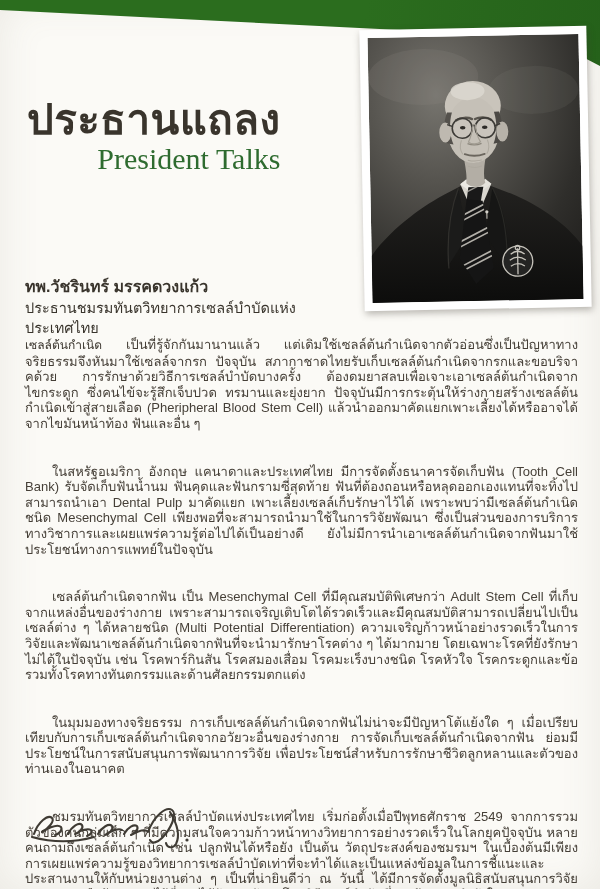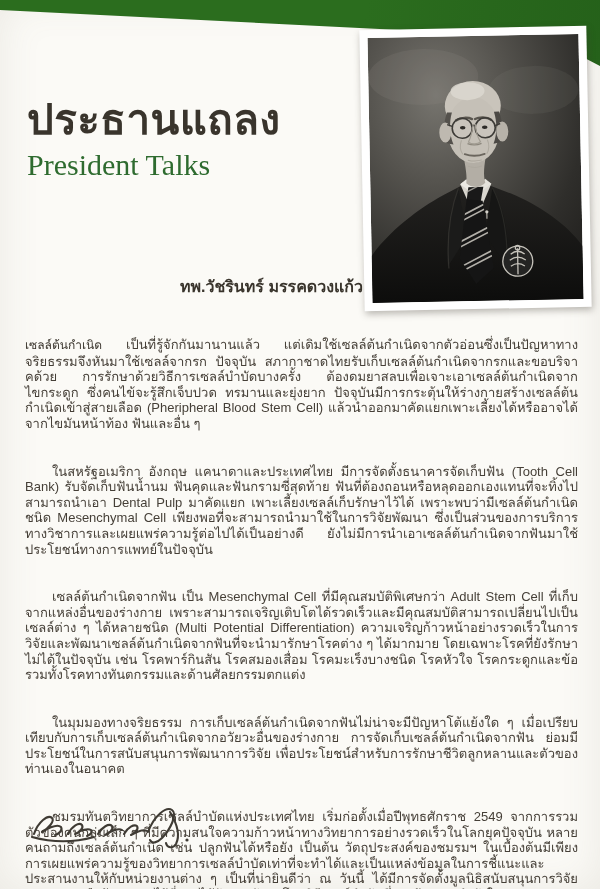--- a/index.html
+++ b/index.html
@@ -14,41 +14,41 @@
 
   
   .banner {
     position:absolute; left:0; top:0; width:600px; height:70px;
     background: linear-gradient(100deg, var(--banner-green,#2b6d1e) 60%, #25611a 100%);
     clip-path: polygon(0 0, 600px 0, 600px 66px, 575px 53px, 460px 33px, 0 10px);
     filter: drop-shadow(0 1px 1px rgba(15,40,8,0.55));
   }
 
   
-  .masthead { position:absolute; left:27px; top:98px; }
+  .masthead { position:absolute; left:27px; top:98px;text-align:right; }
   .title-thai {
     font-size:42px; font-weight:800; letter-spacing:0.5px;
     color: var(--heading-dark,#39342c); line-height:1.05;
   }
   .title-en {
     font-family:"Liberation Serif","DejaVu Serif",serif;
-    font-size:30px; color: var(--title-green,#2e6b2f); line-height:1.0; margin-top:8px;
+    font-size:30px; color: var(--title-green,#2e6b2f); line-height:1.0; margin-top:2px;
   }
 
   
   .photo-frame {
     position:absolute; left:362px; top:28px; width:227px; height:281px;
     background:#ffffff; padding:8px;
     transform:rotate(-1.1deg);
     box-shadow: 1px 3px 7px rgba(60,55,45,0.35);
   }
   .photo-frame svg { display:block; width:211px; height:265px; }
 
   
-  .author { position:absolute; left:33px; top:276px; width:330px; color:var(--heading-dark,#39342c);text-align:right; }
+  .author { position:absolute; left:25px; top:276px; width:330px; color:var(--heading-dark,#39342c); }
   .author-name { font-size:16px; font-weight:bold; line-height:1.35; }
   .author-title { font-size:14.5px; line-height:1.4; }
 
   
   .body-text {
     position:absolute; left:25px; top:337px; width:553px;
     font-size:13px; line-height:15.6px; text-align:justify;
     color: var(--body-text,#453f37);
   }
   .body-text p { margin:0; }
@@ -166,20 +166,21 @@
         <path d="M139,219 Q146,213 153,219"></path>
         <path d="M138,225 Q146,219 154,225"></path>
         <path d="M139,231 Q146,226 153,231"></path>
         <circle cx="146" cy="212.5" r="2.2"></circle>
       </g>
     </svg>
   </div>
 
   <div class="author">
     <div class="author-name">ทพ.วัชรินทร์ มรรคดวงแก้ว</div>
+    <div class="author-title">ประธานชมรมทันตวิทยาการเซลล์บำบัดแห่งประเทศไทย</div>
   </div>
 
   <div class="body-text">
     <p><span class="lead">เซลล์ต้นกำเนิด</span> <span>เป็นที่รู้จักกันมานานแล้ว แต่เดิมใช้เซลล์ต้นกำเนิดจากตัวอ่อนซึ่งเป็นปัญหาทางจริยธรรมจึงหันมาใช้เซลล์จากรก ปัจจุบัน สภากาชาดไทยรับเก็บเซลล์ต้นกำเนิดจากรกและขอบริจาคด้วย การรักษาด้วยวิธีการเซลล์บำบัดบางครั้ง ต้องดมยาสลบเพื่อเจาะเอาเซลล์ต้นกำเนิดจากไขกระดูก ซึ่งคนไข้จะรู้สึกเจ็บปวด ทรมานและยุ่งยาก ปัจจุบันมีการกระตุ้นให้ร่างกายสร้างเซลล์ต้นกำเนิดเข้าสู่สายเลือด (Pheripheral Blood Stem Cell) แล้วนำออกมาคัดแยกเพาะเลี้ยงได้หรืออาจได้จากไขมันหน้าท้อง ฟันและอื่น ๆ</span></p>
     <p class="indent">ในสหรัฐอเมริกา อังกฤษ แคนาดาและประเทศไทย มีการจัดตั้งธนาคารจัดเก็บฟัน (Tooth Cell Bank) รับจัดเก็บฟันน้ำนม ฟันคุดและฟันกรามซี่สุดท้าย ฟันที่ต้องถอนหรือหลุดออกเองแทนที่จะทิ้งไปสามารถนำเอา Dental Pulp มาคัดแยก เพาะเลี้ยงเซลล์เก็บรักษาไว้ได้ เพราะพบว่ามีเซลล์ต้นกำเนิด ชนิด Mesenchymal Cell เพียงพอที่จะสามารถนำมาใช้ในการวิจัยพัฒนา ซึ่งเป็นส่วนของการบริการทางวิชาการและเผยแพร่ความรู้ต่อไปได้เป็นอย่างดี ยังไม่มีการนำเอาเซลล์ต้นกำเนิดจากฟันมาใช้ประโยชน์ทางการแพทย์ในปัจจุบัน</p>
     <p class="indent">เซลล์ต้นกำเนิดจากฟัน เป็น Mesenchymal Cell ที่มีคุณสมบัติพิเศษกว่า Adult Stem Cell ที่เก็บจากแหล่งอื่นของร่างกาย เพราะสามารถเจริญเติบโตได้รวดเร็วและมีคุณสมบัติสามารถเปลี่ยนไปเป็นเซลล์ต่าง ๆ ได้หลายชนิด (Multi Potential Differentiation) ความเจริญก้าวหน้าอย่างรวดเร็วในการวิจัยและพัฒนาเซลล์ต้นกำเนิดจากฟันที่จะนำมารักษาโรคต่าง ๆ ได้มากมาย โดยเฉพาะโรคที่ยังรักษาไม่ได้ในปัจจุบัน เช่น โรคพาร์กินสัน โรคสมองเสื่อม โรคมะเร็งบางชนิด โรคหัวใจ โรคกระดูกและข้อ รวมทั้งโรคทางทันตกรรมและด้านศัลยกรรมตกแต่ง</p>
     <p class="indent">ในมุมมองทางจริยธรรม การเก็บเซลล์ต้นกำเนิดจากฟันไม่น่าจะมีปัญหาโต้แย้งใด ๆ เมื่อเปรียบเทียบกับการเก็บเซลล์ต้นกำเนิดจากอวัยวะอื่นของร่างกาย การจัดเก็บเซลล์ต้นกำเนิดจากฟัน ย่อมมีประโยชน์ในการสนับสนุนการพัฒนาการวิจัย เพื่อประโยชน์สำหรับการรักษาชีวิตลูกหลานและตัวของท่านเองในอนาคต</p>
     <p class="indent">ชมรมทันตวิทยาการเซลล์บำบัดแห่งประเทศไทย เริ่มก่อตั้งเมื่อปีพุทธศักราช 2549 จากการรวมตัวของคนกลุ่มเล็ก ๆ ที่มีความสนใจความก้าวหน้าทางวิทยาการอย่างรวดเร็วในโลกยุคปัจจุบัน หลายคนถามถึงเซลล์ต้นกำเนิด เช่น ปลูกฟันได้หรือยัง เป็นต้น วัตถุประสงค์ของชมรมฯ ในเบื้องต้นมีเพียงการเผยแพร่ความรู้ของวิทยาการเซลล์บำบัดเท่าที่จะทำได้และเป็นแหล่งข้อมูลในการชี้แนะและประสานงานให้กับหน่วยงานต่าง ๆ เป็นที่น่ายินดีว่า ณ วันนี้ ได้มีการจัดตั้งมูลนิธิสนับสนุนการวิจัยและช่วยเหลือผู้ป่วยยากไร้ที่ควรได้รับการรักษาโดยวิธีเซลล์บำบัดซึ่งคงต้องการกำลังใจและการสนับสนุนจากท่าน ขอให้ช่วยกันแสดงความคิดเห็นในทางสร้างสรรให้วงการทันตกรรมของเราก้าวหน้า ทันสมัยไม่ด้อยกว่าประเทศใด ๆ และขอเชิญชวนให้สมัครเป็นสมาชิกของชมรมฯ ด้วย</p>
   </div>
 

